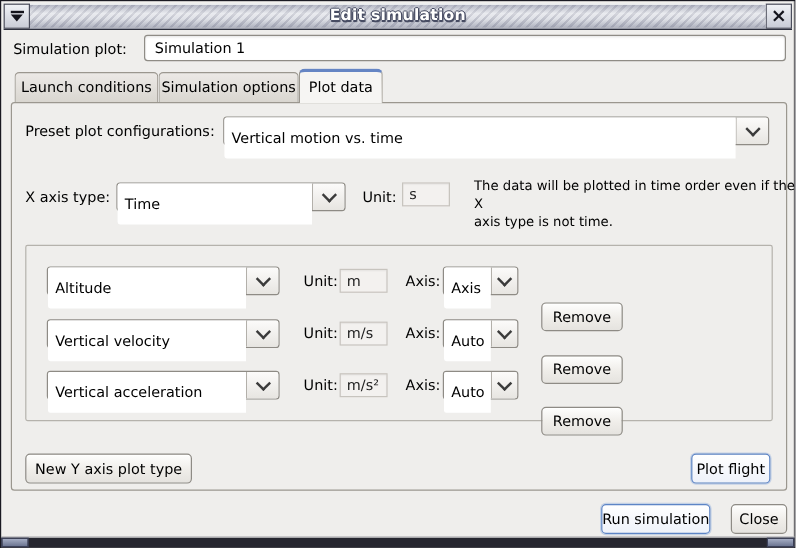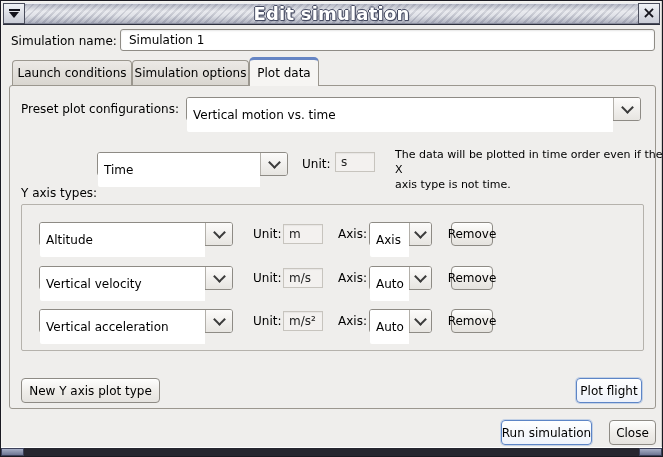--- a/index.html
+++ b/index.html
@@ -23,21 +23,21 @@
     flex:1; position:relative; overflow:hidden;
     background:repeating-linear-gradient(135deg,#c2c4ce 0 2px,#e0e2e8 2px 5px);
     border-top:1px solid #eceef2; border-bottom:1px solid #8a8e9e;
     display:flex; align-items:center; justify-content:center;
   }
   .title-area::after {
     content:''; position:absolute; inset:0;
     background:linear-gradient(180deg, rgba(110,115,140,.38), rgba(255,255,255,.30) 38%, rgba(255,255,255,0) 62%, rgba(95,100,125,.38));
   }
   .title-text {
-    position:relative; z-index:1; font-weight:bold; font-size:18px; color:#fff; letter-spacing:.2px;
+    position:relative; z-index:1; font-weight:bold; font-size:13px; color:#fff; letter-spacing:.2px;
     text-shadow:1px 0 0 #474c63,-1px 0 0 #474c63,0 1px 0 #474c63,0 -1px 0 #474c63,1px 1px 1px #3a3f54;
   }
   .menu-glyph { width:11px; height:10px; position:relative; }
   .menu-glyph::before { content:''; position:absolute; top:0; left:0; right:0; height:2px; background:#14141c; }
   .menu-glyph::after { content:''; position:absolute; top:3px; left:0;
     border-left:5.5px solid transparent; border-right:5.5px solid transparent; border-top:6px solid #14141c; }
   .close-glyph { font-size:16px; font-weight:bold; color:#14141c; line-height:1; margin-top:-2px; }
   
   .bottom-frame { position:absolute; left:0; right:0; bottom:0; height:8px; background:#26262f; border-top:1px solid #fdfdfd; }
   .corner { position:absolute; bottom:0; width:23px; height:8px; box-sizing:border-box;
@@ -80,42 +80,42 @@
   .panel { position:absolute; left:8px; top:84px; width:647px; height:324px; box-sizing:border-box; z-index:2;
     border:1px solid #9b978f; border-radius:3px; background:#efeeec; }
   .groupbox { position:absolute; left:20px; top:203px; width:623px; height:147px; box-sizing:border-box;
     border:1px solid #b5b2ac; border-radius:2px; z-index:3; }
   .row { position:absolute; left:0; width:663px; height:24px; z-index:4; }
   .row .type-combo { left:38px; width:194px; }
   .row .unit-label { left:252px; }
   .row .unit-box  { left:282px; top:2px; min-width:40px; }
   .row .axis-label{ left:337px; }
   .row .axis-combo{ left:368px; width:63px; }
-  .row .remove-btn{ left:450px; width:42px; height:24px; }
+  .row .remove-btn{ left:450px; width:68px; height:24px;margin-top:30px; }
   .z3 { z-index:3; }
   .note { position:absolute; left:394px; top:146px; width:272px; font-size:11px; line-height:15px; z-index:3; }
 </style>
 </head>
 <body>
 
 <div class="window">
 
   <div class="titlebar">
     <div class="titlebtn">
       <span class="menu-glyph"></span>
     </div>
     <div class="title-area">
       <span class="title-text">Edit simulation</span>
     </div>
     <div class="titlebtn">
       <span class="close-glyph">×</span>
     </div>
   </div>
 
-  <div class="vlab" style="left:10px; top:28px;">Simulation name:</div>
+  <div class="vlab" style="left:10px; top:28px;">Simulation plot:</div>
   <div class="textfield" style="left:119px; top:28px; width:535px; height:22px;">
     <span>Simulation 1</span>
   </div>
 
   <div class="tab" style="left:11px; width:120px;">
     <span>Launch conditions</span>
   </div>
   <div class="tab" style="left:131px; width:117px;">
     <span>Simulation options</span>
   </div>
@@ -127,35 +127,35 @@
 
   <div class="vlab z3" style="left:20px; top:96px;">Preset plot configurations:</div>
   <div class="combo z3" style="left:185px; top:96px; width:455px;">
     <span class="val">Vertical motion vs. time</span>
     <span class="arrow">
         <span class="chev"></span>
       </span>
   </div>
 
   <div class="row" style="top:151px;">
+    <div class="vlab" style="left:20px;">X axis type:</div>
     <div class="combo" style="left:96px; width:191px;">
       <span class="val">Time</span>
       <span class="arrow">
           <span class="chev"></span>
         </span>
     </div>
     <div class="vlab" style="left:301px;">Unit:</div>
     <div class="unitbox" style="left:334px; min-width:40px;">s</div>
   </div>
   <div class="note">
     <div>The data will be plotted in time order even if the X</div>
     <div>axis type is not time.</div>
   </div>
 
-  <div class="vlab z3" style="left:20px; top:182px; height:20px;">Y axis types:</div>
   <div class="groupbox"></div>
 
   <div class="row" style="top:221px;">
     <div class="combo type-combo">
       <span class="val">Altitude</span>
       <span class="arrow">
           <span class="chev"></span>
         </span>
     </div>
     <div class="vlab unit-label">Unit:</div>

